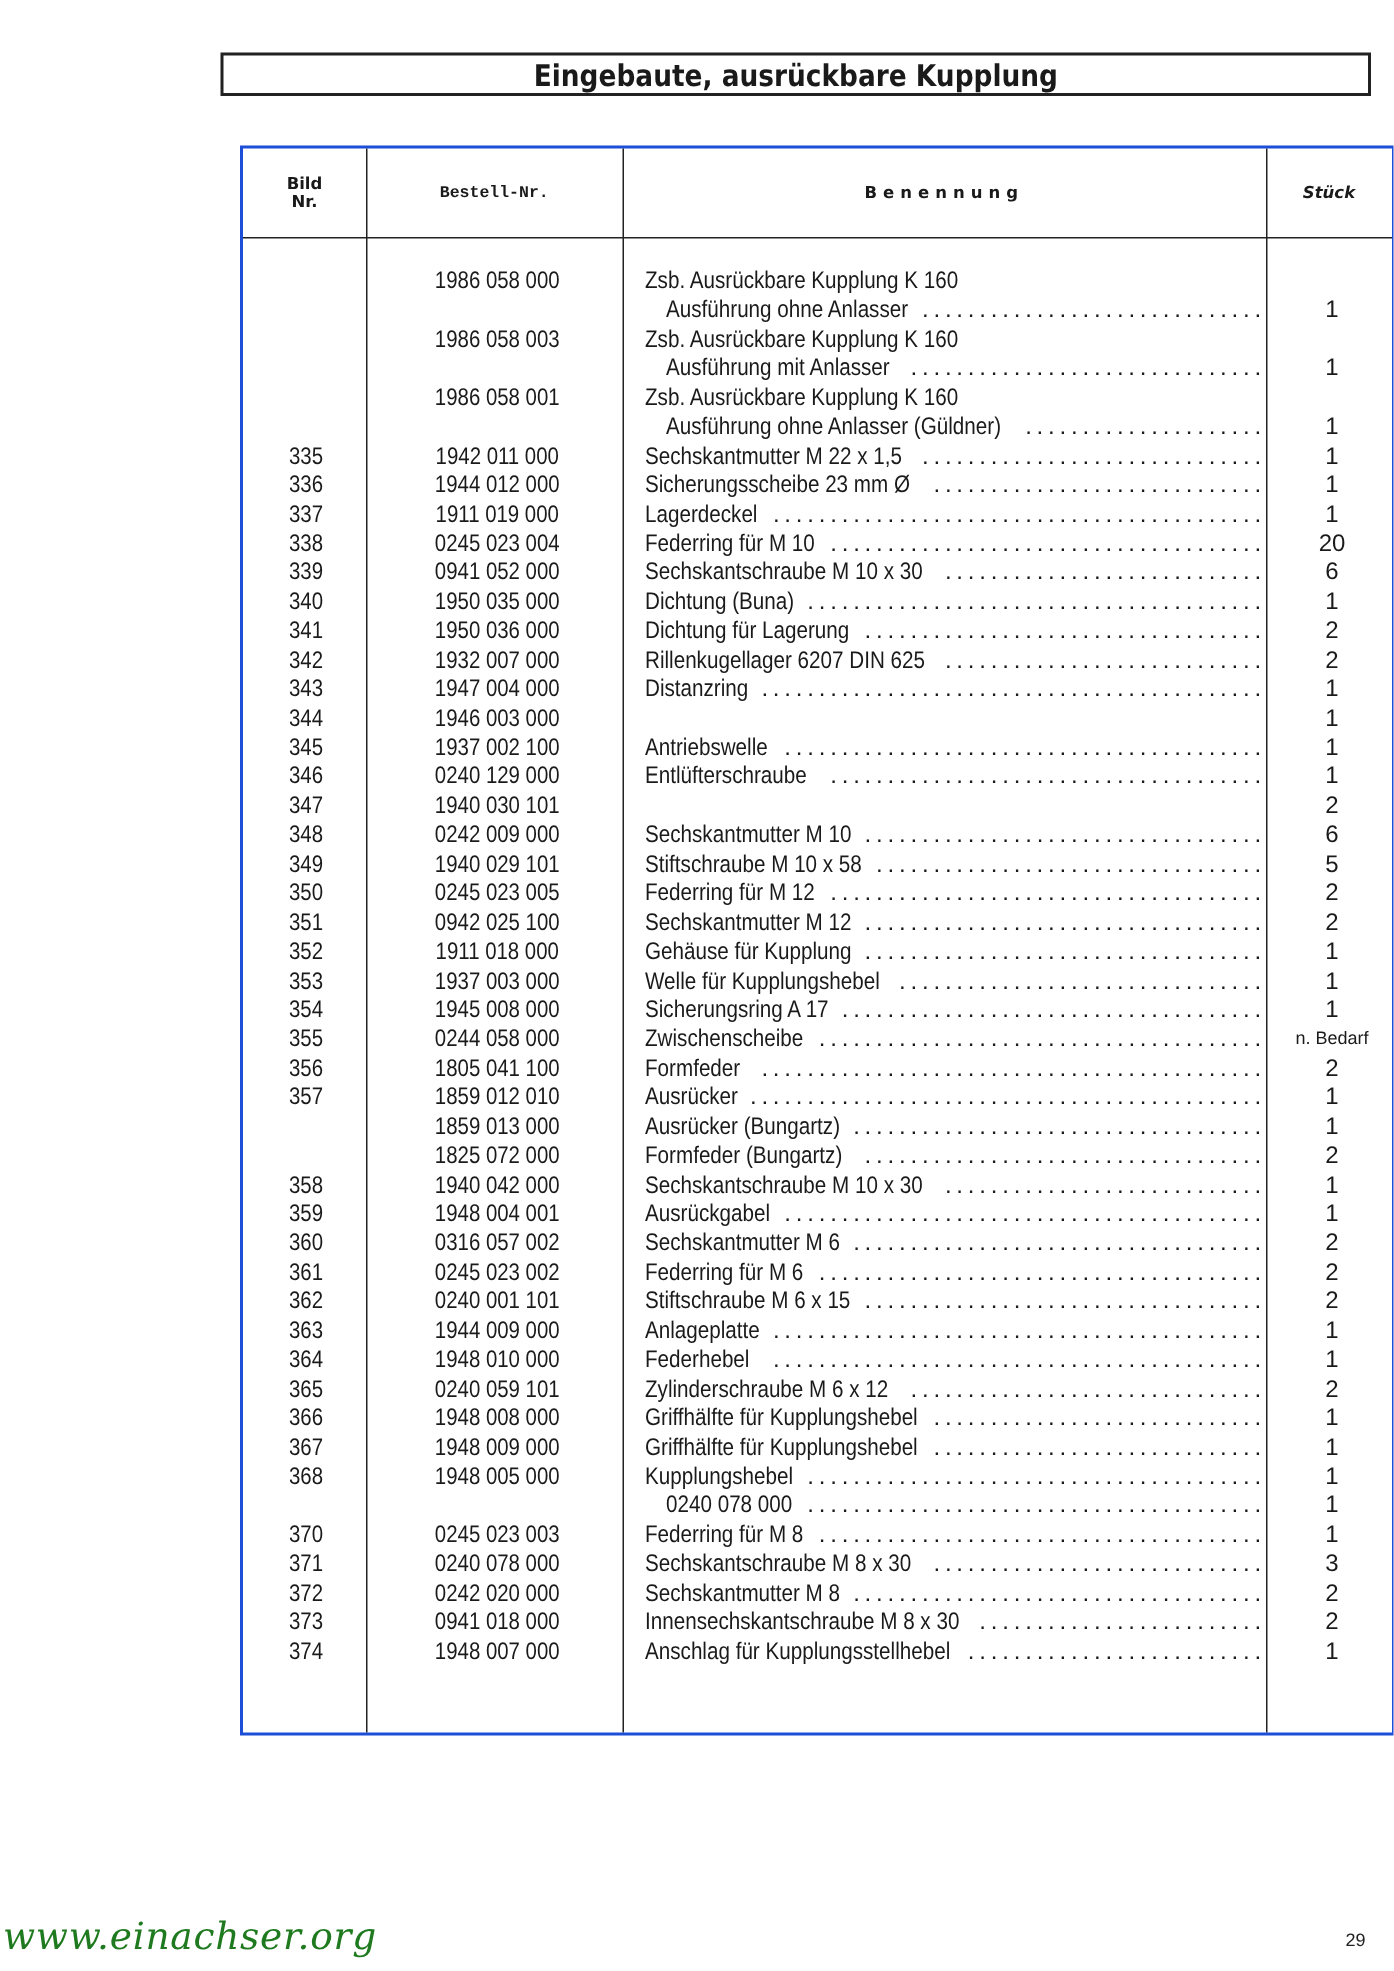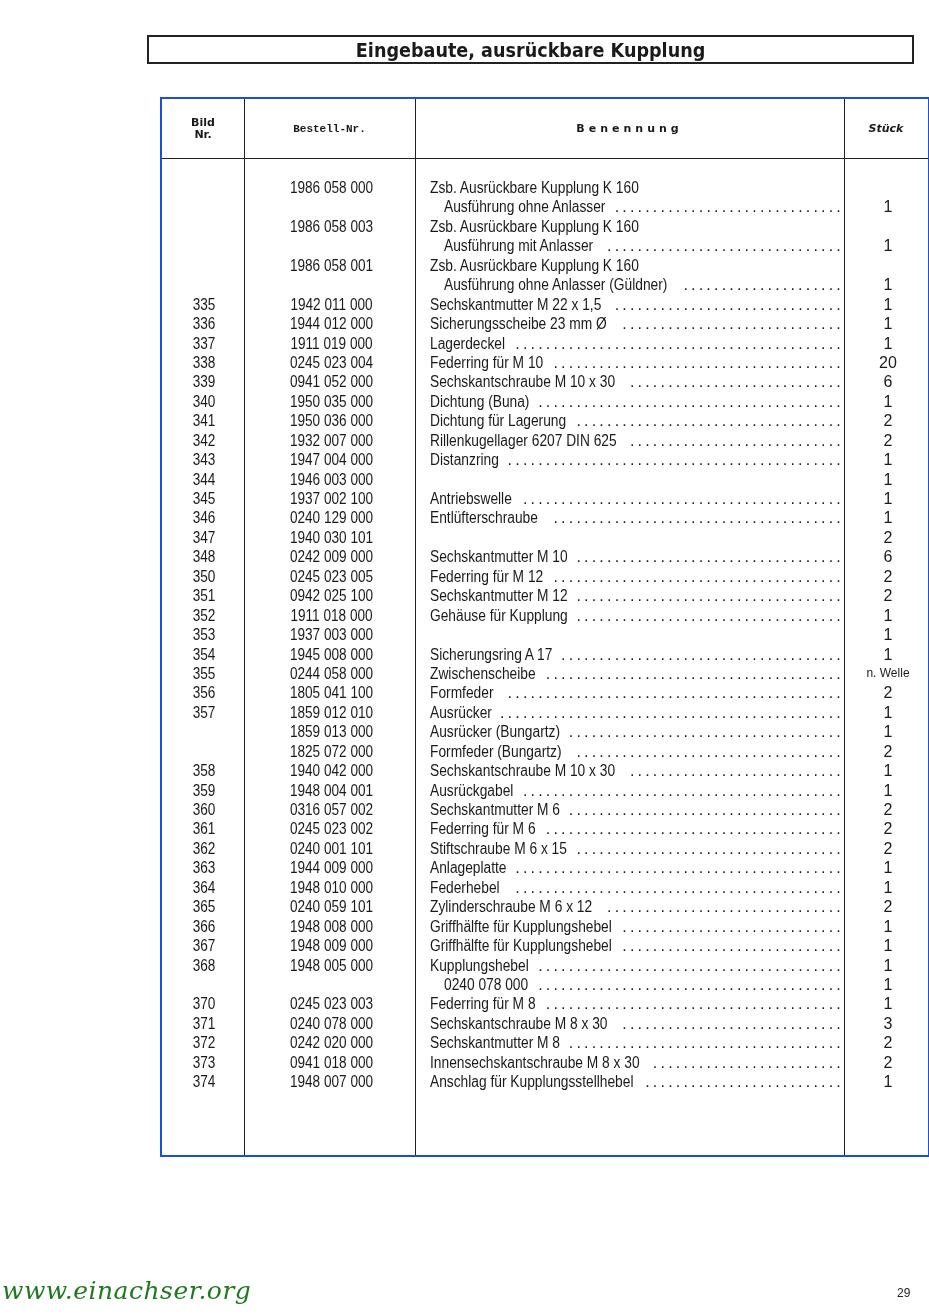--- a/index.html
+++ b/index.html
@@ -161,53 +161,60 @@
         <div class="c c-best">1940 030 101</div>
         <div class="c c-st">2</div>
       </div>
       <div class="row">
         <div class="c c-bild">348</div>
         <div class="c c-best">0242 009 000</div>
         <div class="c c-ben"><span class="txt" style="transform: scaleX(0.86);">Sechskantmutter M 10</span><span class="dots">...................................</span></div>
         <div class="c c-st">6</div>
       </div>
       <div class="row">
+        <div class="c c-bild">349</div>
+        <div class="c c-best">1940 029 101</div>
+        <div class="c c-ben"><span class="txt" style="transform: scaleX(0.86);">Stiftschraube M 10 x 58</span><span class="dots">..................................</span></div>
+        <div class="c c-st">5</div>
+      </div>
+      <div class="row">
         <div class="c c-bild">350</div>
         <div class="c c-best">0245 023 005</div>
         <div class="c c-ben"><span class="txt" style="transform: scaleX(0.86);">Federring für M 12</span><span class="dots">......................................</span></div>
         <div class="c c-st">2</div>
       </div>
       <div class="row">
         <div class="c c-bild">351</div>
         <div class="c c-best">0942 025 100</div>
         <div class="c c-ben"><span class="txt" style="transform: scaleX(0.86);">Sechskantmutter M 12</span><span class="dots">...................................</span></div>
         <div class="c c-st">2</div>
       </div>
       <div class="row">
         <div class="c c-bild">352</div>
         <div class="c c-best">1911 018 000</div>
         <div class="c c-ben"><span class="txt" style="transform: scaleX(0.86);">Gehäuse für Kupplung</span><span class="dots">...................................</span></div>
         <div class="c c-st">1</div>
       </div>
       <div class="row">
         <div class="c c-bild">353</div>
         <div class="c c-best">1937 003 000</div>
+        <div class="c c-ben"><span class="txt" style="transform: scaleX(0.86);">Welle für Kupplungshebel</span><span class="dots">................................</span></div>
         <div class="c c-st">1</div>
       </div>
       <div class="row">
         <div class="c c-bild">354</div>
         <div class="c c-best">1945 008 000</div>
         <div class="c c-ben"><span class="txt" style="transform: scaleX(0.86);">Sicherungsring A 17</span><span class="dots">.....................................</span></div>
         <div class="c c-st">1</div>
       </div>
       <div class="row">
         <div class="c c-bild">355</div>
         <div class="c c-best">0244 058 000</div>
         <div class="c c-ben"><span class="txt" style="transform: scaleX(0.86);">Zwischenscheibe</span><span class="dots">.......................................</span></div>
-        <div class="c c-st small">n. Welle</div>
+        <div class="c c-st small">n. Bedarf</div>
       </div>
       <div class="row">
         <div class="c c-bild">356</div>
         <div class="c c-best">1805 041 100</div>
         <div class="c c-ben"><span class="txt" style="transform: scaleX(0.86);">Formfeder</span><span class="dots">............................................</span></div>
         <div class="c c-st">2</div>
       </div>
       <div class="row">
         <div class="c c-bild">357</div>
         <div class="c c-best">1859 012 010</div>

